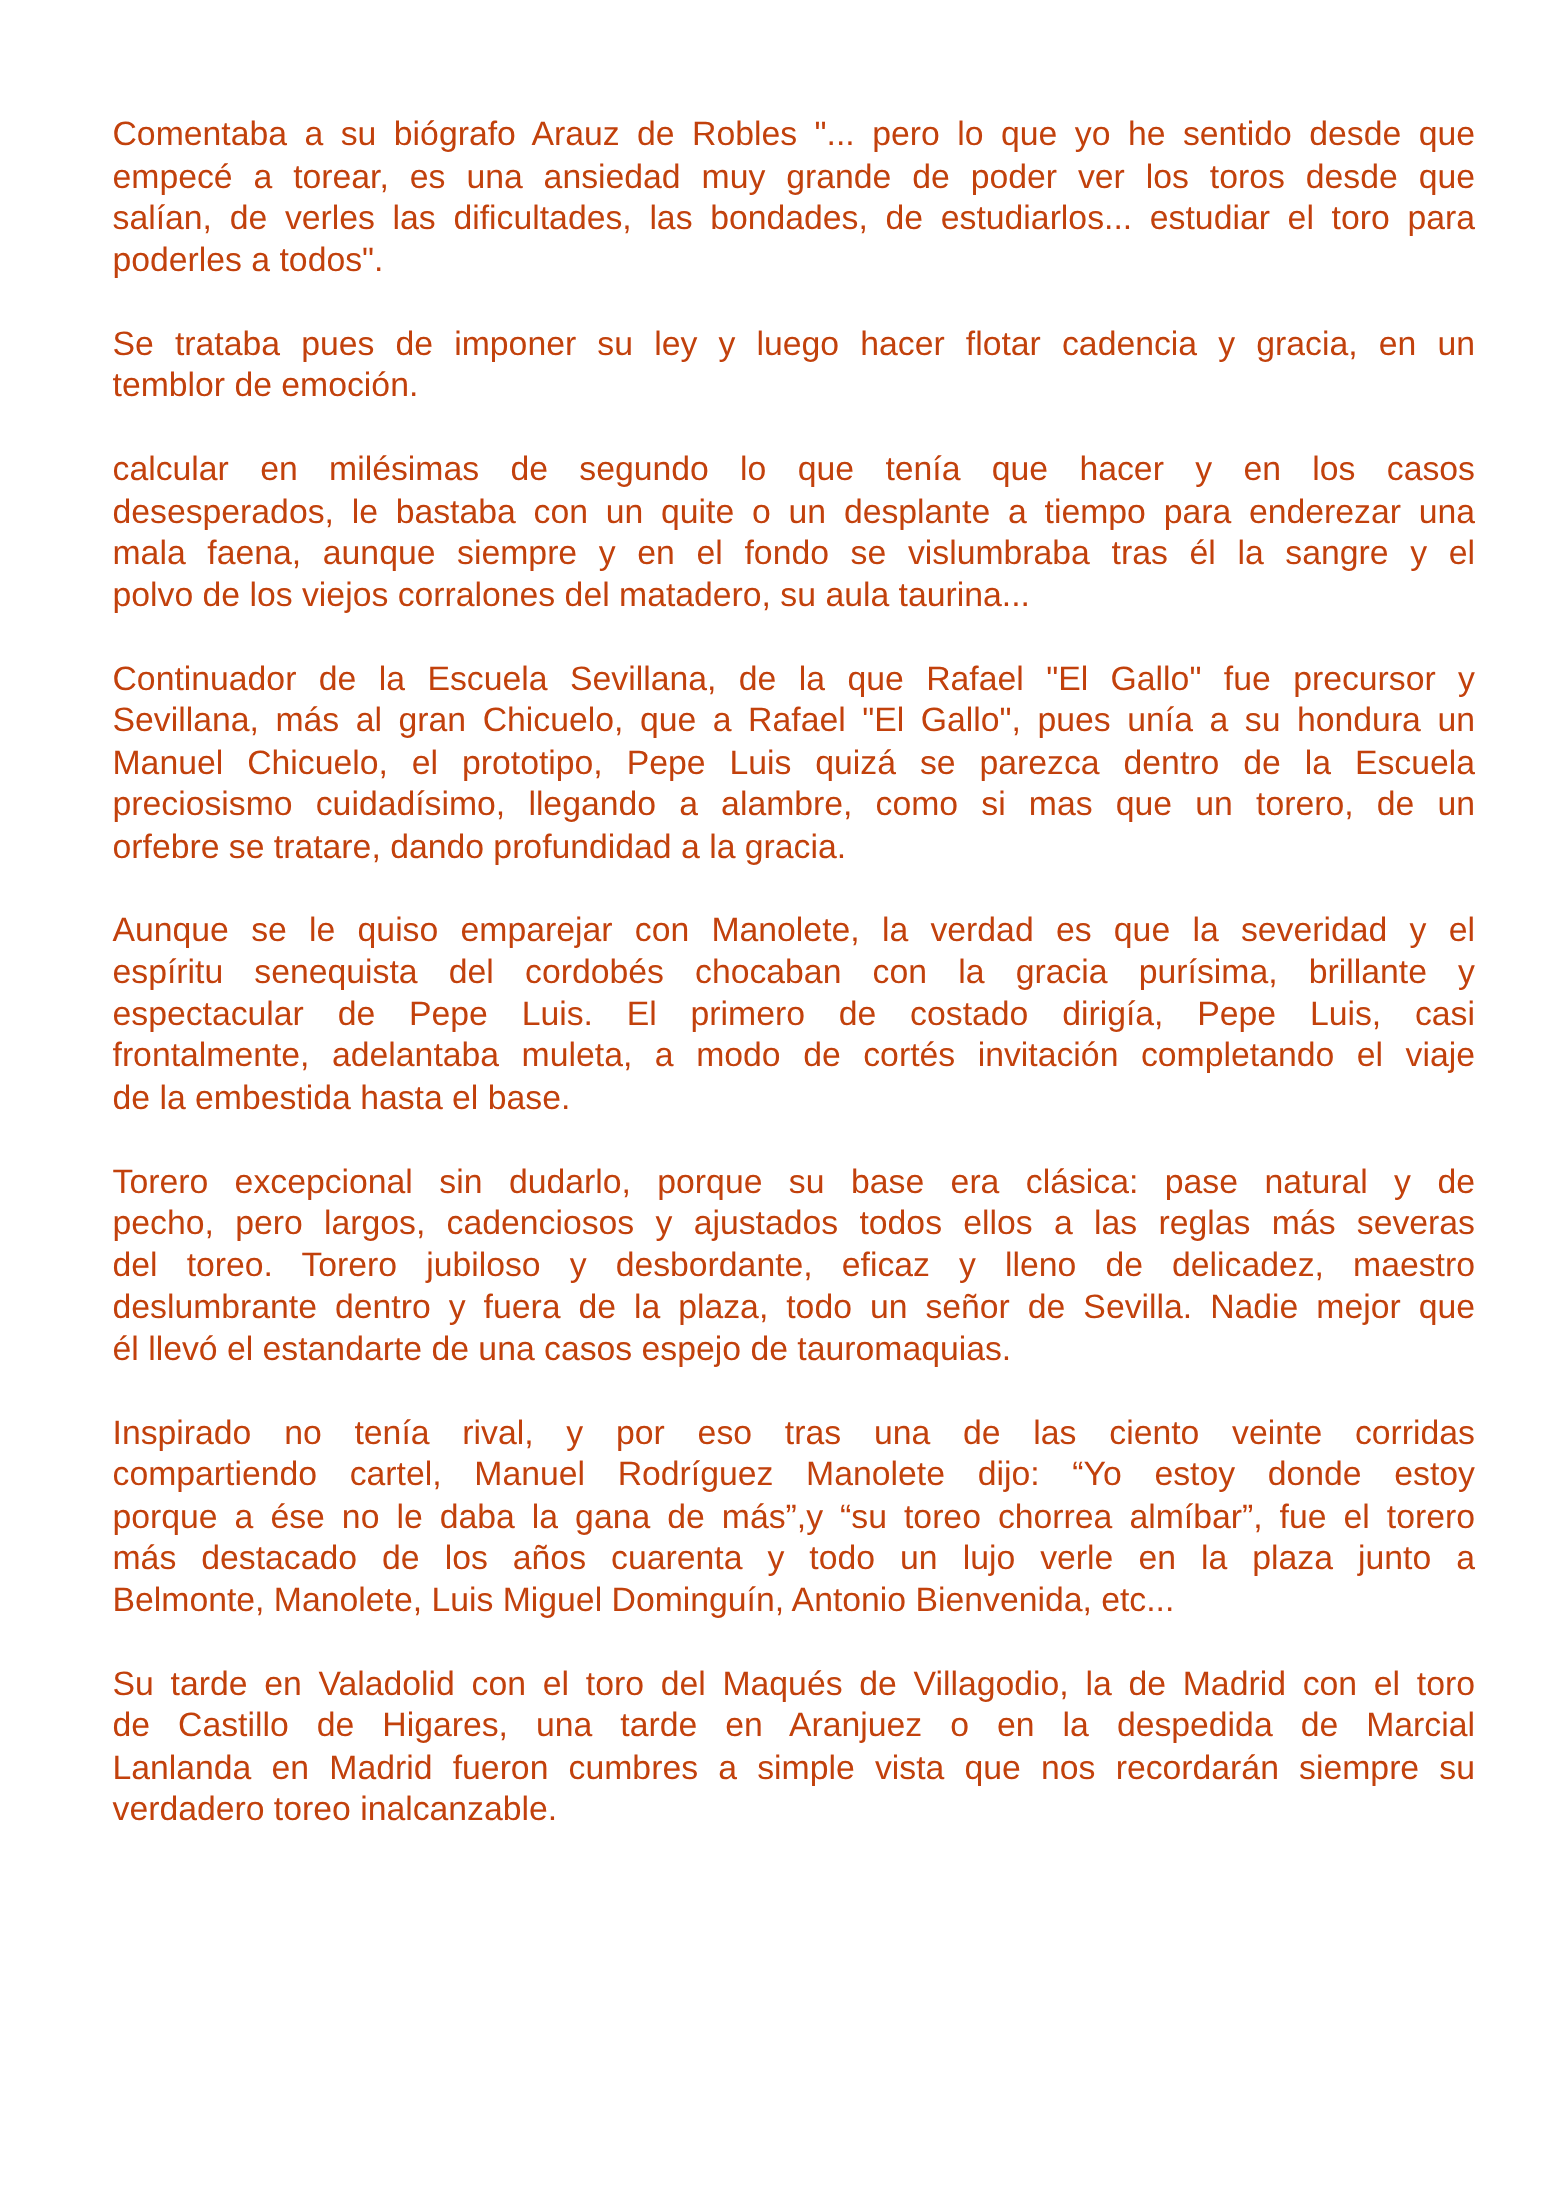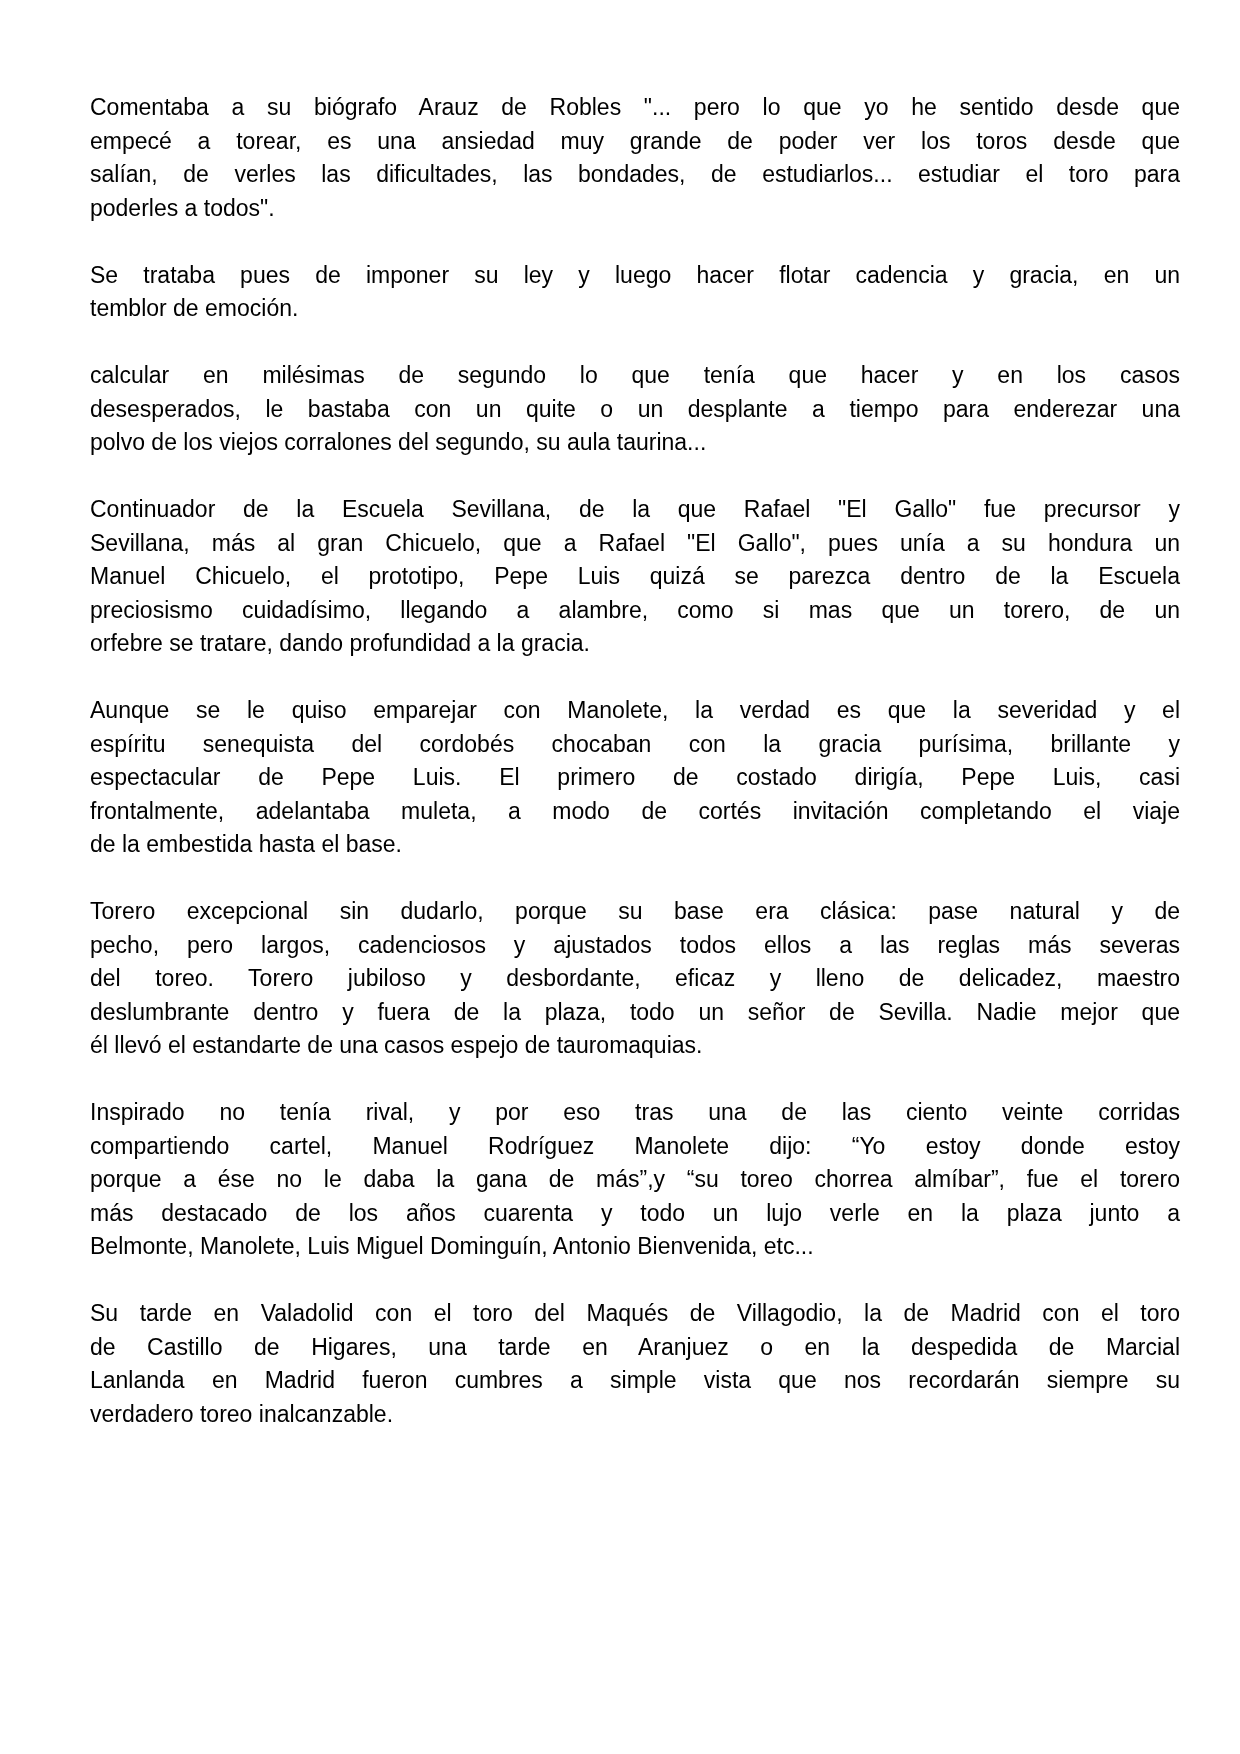--- a/index.html
+++ b/index.html
@@ -20,23 +20,23 @@
     width: 1240px;
     height: 1754px;
     background: #ffffff;
   }
   .text-body {
     position: absolute;
     left: 90px;
     top: 91px;
     width: 1090px;
     font-family: "Liberation Sans", sans-serif;
-    font-size: 23px;
+    font-size: 27px;
     line-height: 33.5px;
-    color: #000000;
+    color: #c2410c;
   }
   .paragraph {
     margin: 0 0 33.5px 0;
   }
   .line {
     display: block;
     text-align: justify;
     text-align-last: justify;
     white-space: nowrap;
     height: 33.5px;
@@ -60,21 +60,22 @@
     </p>
 
     <p class="paragraph">
       <span class="line">Se trataba pues de imponer su ley y luego hacer flotar cadencia y gracia, en un</span>
       <span class="line last">temblor de emoción.</span>
     </p>
 
     <p class="paragraph">
       <span class="line">calcular en milésimas de segundo lo que tenía que hacer y en los casos</span>
       <span class="line">desesperados, le bastaba con un quite o un desplante a tiempo para enderezar una</span>
-      <span class="line last">polvo de los viejos corralones del segundo, su aula taurina...</span>
+      <span class="line">mala faena, aunque siempre y en el fondo se vislumbraba tras él la sangre y el</span>
+      <span class="line last">polvo de los viejos corralones del matadero, su aula taurina...</span>
     </p>
 
     <p class="paragraph">
       <span class="line">Continuador de la Escuela Sevillana, de la que Rafael "El Gallo" fue precursor y</span>
       <span class="line">Sevillana, más al gran Chicuelo, que a Rafael "El Gallo", pues unía a su hondura un</span>
       <span class="line">Manuel Chicuelo, el prototipo, Pepe Luis quizá se parezca dentro de la Escuela</span>
       <span class="line">preciosismo cuidadísimo, llegando a alambre, como si mas que un torero, de un</span>
       <span class="line last">orfebre se tratare, dando profundidad a la gracia.</span>
     </p>
 

